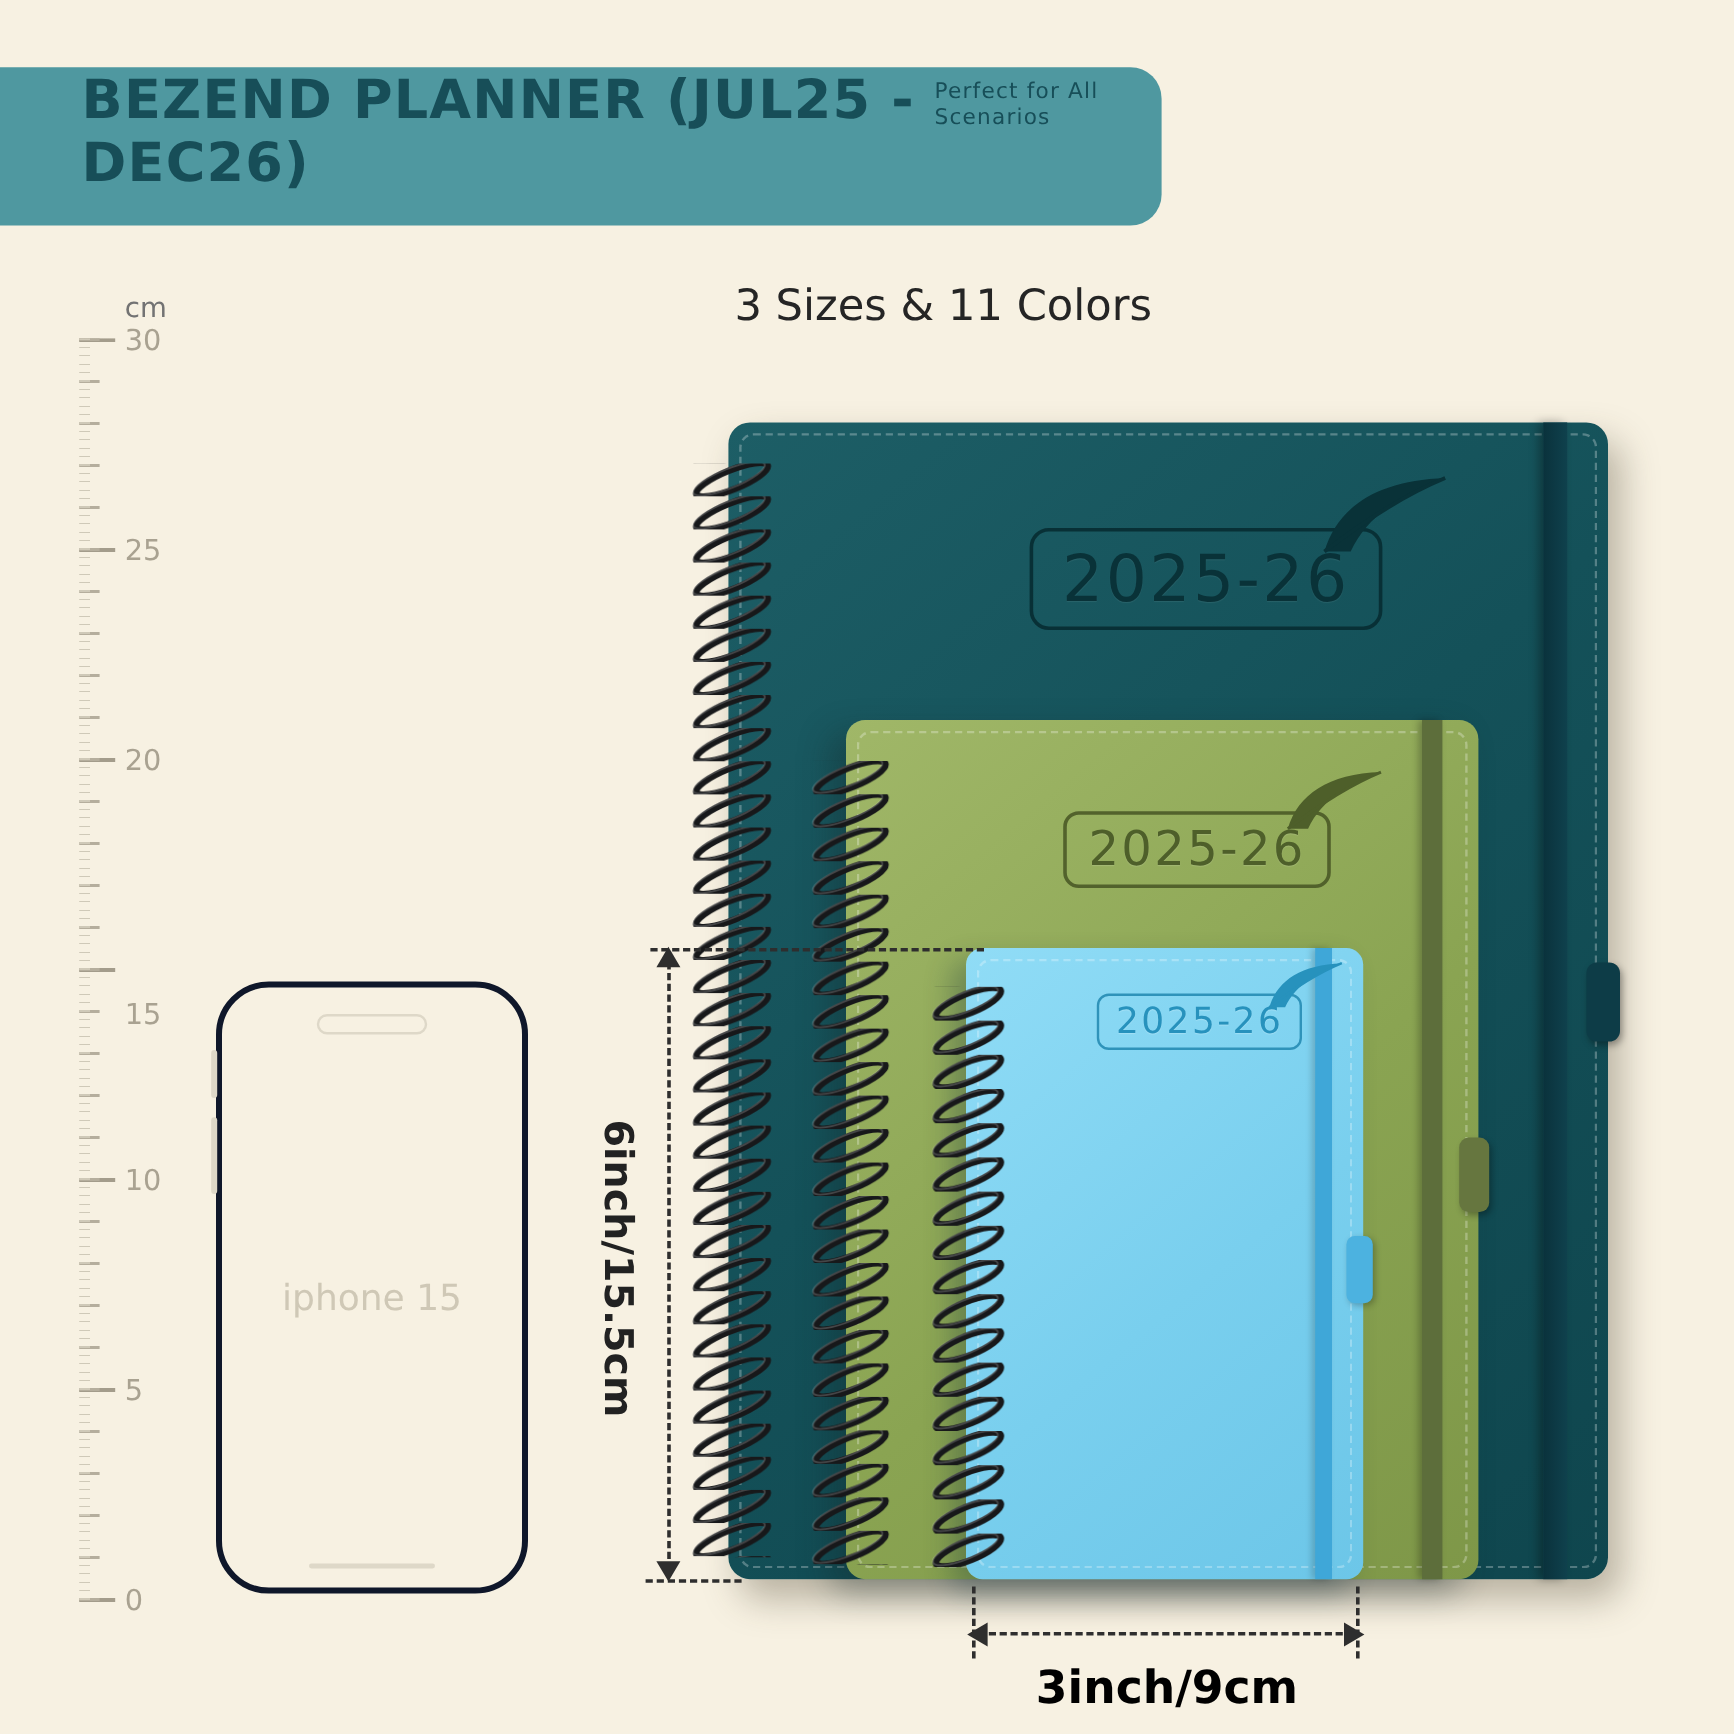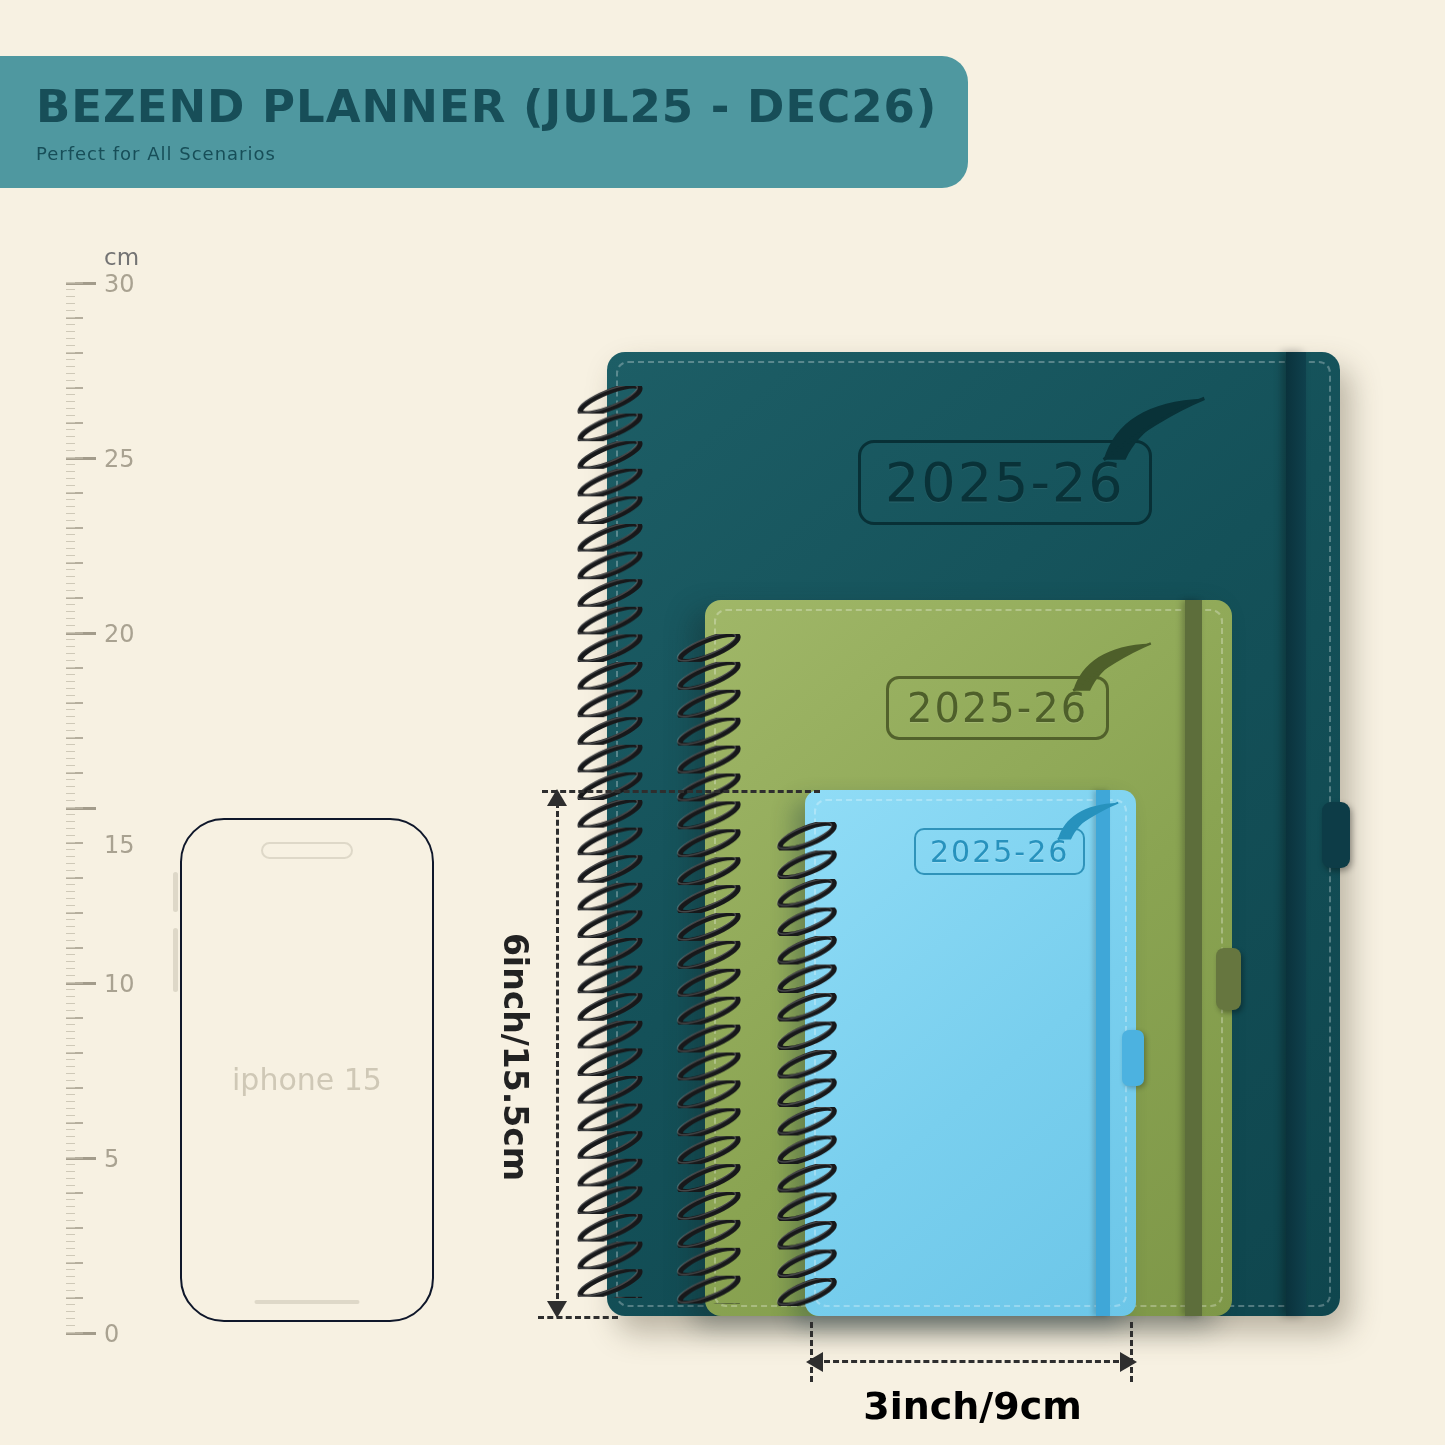--- a/index.html
+++ b/index.html
@@ -1,22 +1,22 @@
 <!DOCTYPE html>
 <html><head>
 <meta charset="utf-8">
 <style>
   html,body{margin:0;padding:0;background:#f7f1e2;}
   .canvas{position:relative;width:1445px;height:1445px;background:#f7f1e2;overflow:hidden;
           font-family:"DejaVu Sans", sans-serif;}
 
   
   .banner{position:absolute;left:0;top:56px;width:968px;height:132px;background:#4f98a0;
-          border-radius:0 26px 26px 0;box-sizing:border-box;padding-left:36px;
-          display:flex;flex-direction:column;justify-content:center;z-index:1;}
+          border-radius:0 26px 26px 0;box-sizing:border-box;padding-left:68px;
+          display:flex;flex-direction:row;justify-content:center;z-index:1;}
   .banner-title{font-size:45px;font-weight:bold;color:#174e58;letter-spacing:1px;}
   .banner-subtitle{font-size:18px;color:#174e58;margin-top:10px;letter-spacing:1px;}
 
   
   .features{position:absolute;left:612px;top:228px;font-size:36px;color:#252525;line-height:1.55;z-index:1;}
 
   
   .ruler{position:absolute;left:60px;top:252px;width:120px;height:1095px;z-index:1;}
   .ruler-ticks{position:absolute;left:6px;top:30px;width:30px;height:1053px;
     background:
@@ -25,21 +25,21 @@
       repeating-linear-gradient(to bottom,#a39c8b 0 3px,transparent 3px 175px);
     background-size:9px 100%,17px 100%,30px 100%;
     background-repeat:no-repeat;}
   .rl{position:absolute;left:44px;font-size:24px;color:#a9a291;}
   .ruler-unit{position:absolute;left:44px;top:-8px;font-size:23px;color:#737373;}
   .rl0{top:18px;}.rl1{top:193px;}.rl2{top:368px;}.rl3{top:543px;margin-top:36px;}
   .rl4{top:718px;}.rl5{top:893px;}.rl6{top:1068px;}
 
   
   .phone{position:absolute;left:180px;top:818px;width:250px;height:500px;
-         border:2px solid #0f172a;border-radius:44px;z-index:1;}
+         border:5px solid #0f172a;border-radius:44px;z-index:1;}
   .phone-speaker{position:absolute;left:50%;transform:translateX(-50%);top:22px;width:88px;height:13px;
                  border:2px solid #ded8c8;border-radius:9px;}
   .phone-btn{position:absolute;left:-9px;width:5px;background:#ded8c8;border-radius:3px;}
   .pb1{top:52px;height:40px;}
   .pb2{top:108px;height:64px;}
   .phone-label{position:absolute;top:242px;width:100%;text-align:center;font-size:30px;color:#cfc8b6;}
   .phone-homebar{position:absolute;left:50%;transform:translateX(-50%);bottom:16px;width:105px;height:4px;
                  background:#ded8c8;border-radius:3px;}
 
   
@@ -117,20 +117,21 @@
 <body>
 
 <div class="canvas">
 
   <header class="banner">
     <div class="banner-title">BEZEND PLANNER (JUL25 - DEC26)</div>
     <div class="banner-subtitle">Perfect for All Scenarios</div>
   </header>
 
   <div class="features">
+    <div>3 Sizes &amp; 11 Colors</div>
   </div>
 
   <div class="ruler">
     <span class="ruler-unit">cm</span>
     <div class="ruler-ticks"></div>
     <span class="rl rl0">30</span>
     <span class="rl rl1">25</span>
     <span class="rl rl2">20</span>
     <span class="rl rl3">15</span>
     <span class="rl rl4">10</span>

